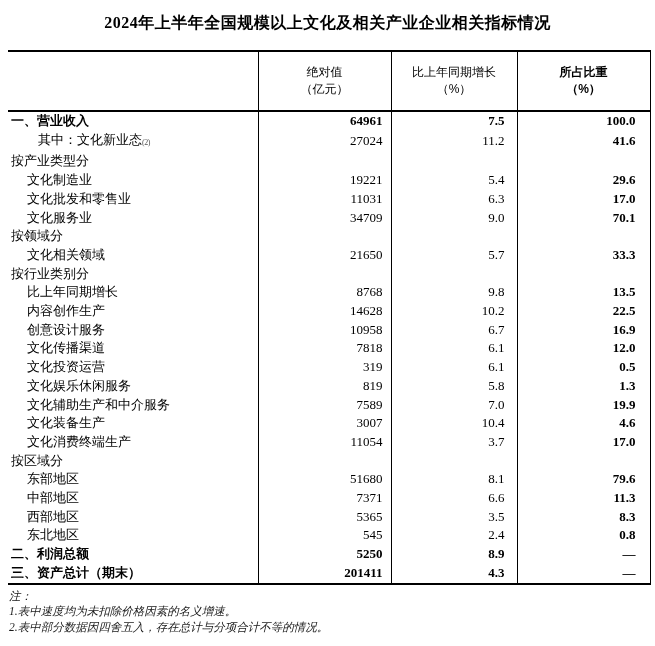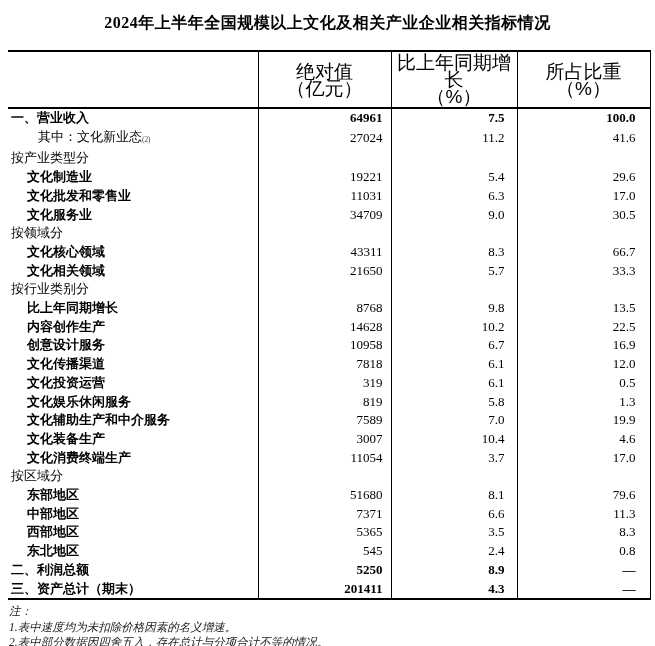--- a/index.html
+++ b/index.html
@@ -17,31 +17,31 @@
   }
   table.indicators{
     border-collapse:collapse;table-layout:fixed;
     margin:16px 0 0 8px;width:642px;
     border-top:2px solid #000;border-bottom:2px solid #000;
   }
   col.c1{width:250px}col.c2{width:133px}col.c3{width:126px}col.c4{width:133px}
   thead th{
     border-bottom:2px solid #000;
     font-family:"Liberation Sans","DejaVu Sans",sans-serif;
-    font-weight:500;font-size:19px;line-height:17px;
-    padding:2px 0;text-align:center;vertical-align:middle;
+    font-weight:500;font-size:12px;line-height:17px;
+    padding:12px 0;text-align:center;vertical-align:middle;
   }
   thead th.v, tbody td.v{border-left:1px solid #000;}
-  thead th.last, tbody td.last{border-right:1px solid #000;}
+  thead th.last, tbody td.last{border-right:1px solid #000;font-weight:bold;}
   tbody td{
     height:18.7px;padding:0;font-size:13px;line-height:18.7px;
     white-space:nowrap;overflow:hidden;
   }
   td.lbl{text-align:left;padding-left:3px;margin-left:28px;}
-  td.lbl.ind-1{padding-left:19px;font-weight:bold;}
+  td.lbl.ind-1{padding-left:19px;}
   td.lbl.ind-2{padding-left:30px;}
   td.num{text-align:right;font-family:"Liberation Serif","DejaVu Serif",serif;}
   td.c2{padding-right:8px;}
   td.c3{padding-right:12px;}
   td.c4{padding-right:14px;}
   tr.bold td{font-weight:bold;}
   sup.noteref{font-size:8px;color:#555;vertical-align:-1px;letter-spacing:-0.5px;}
   .notes{
     margin:4px 0 0 9px;font-size:11.5px;line-height:15.5px;
     font-style:italic;color:#1a1a1a;
@@ -108,33 +108,27 @@
         <tr>
           <td class="lbl ind-1"><span>文化批发和零售业</span></td>
           <td class="num c2 v">11031</td>
           <td class="num c3 v">6.3</td>
           <td class="num c4 v last">17.0</td>
         </tr>
         <tr>
           <td class="lbl ind-1"><span>文化服务业</span></td>
           <td class="num c2 v">34709</td>
           <td class="num c3 v">9.0</td>
-          <td class="num c4 v last">30.5</td>
+          <td class="num c4 v last">70.1</td>
         </tr>
         <tr>
           <td class="lbl ind-0"><span>按领域分</span></td>
           <td class="num c2 v"></td>
           <td class="num c3 v"></td>
           <td class="num c4 v last"></td>
-        </tr>
-        <tr>
-          <td class="lbl ind-1"><span>文化核心领域</span></td>
-          <td class="num c2 v">43311</td>
-          <td class="num c3 v">8.3</td>
-          <td class="num c4 v last">66.7</td>
         </tr>
         <tr>
           <td class="lbl ind-1"><span>文化相关领域</span></td>
           <td class="num c2 v">21650</td>
           <td class="num c3 v">5.7</td>
           <td class="num c4 v last">33.3</td>
         </tr>
         <tr>
           <td class="lbl ind-0"><span>按行业类别分</span></td>
           <td class="num c2 v"></td>

